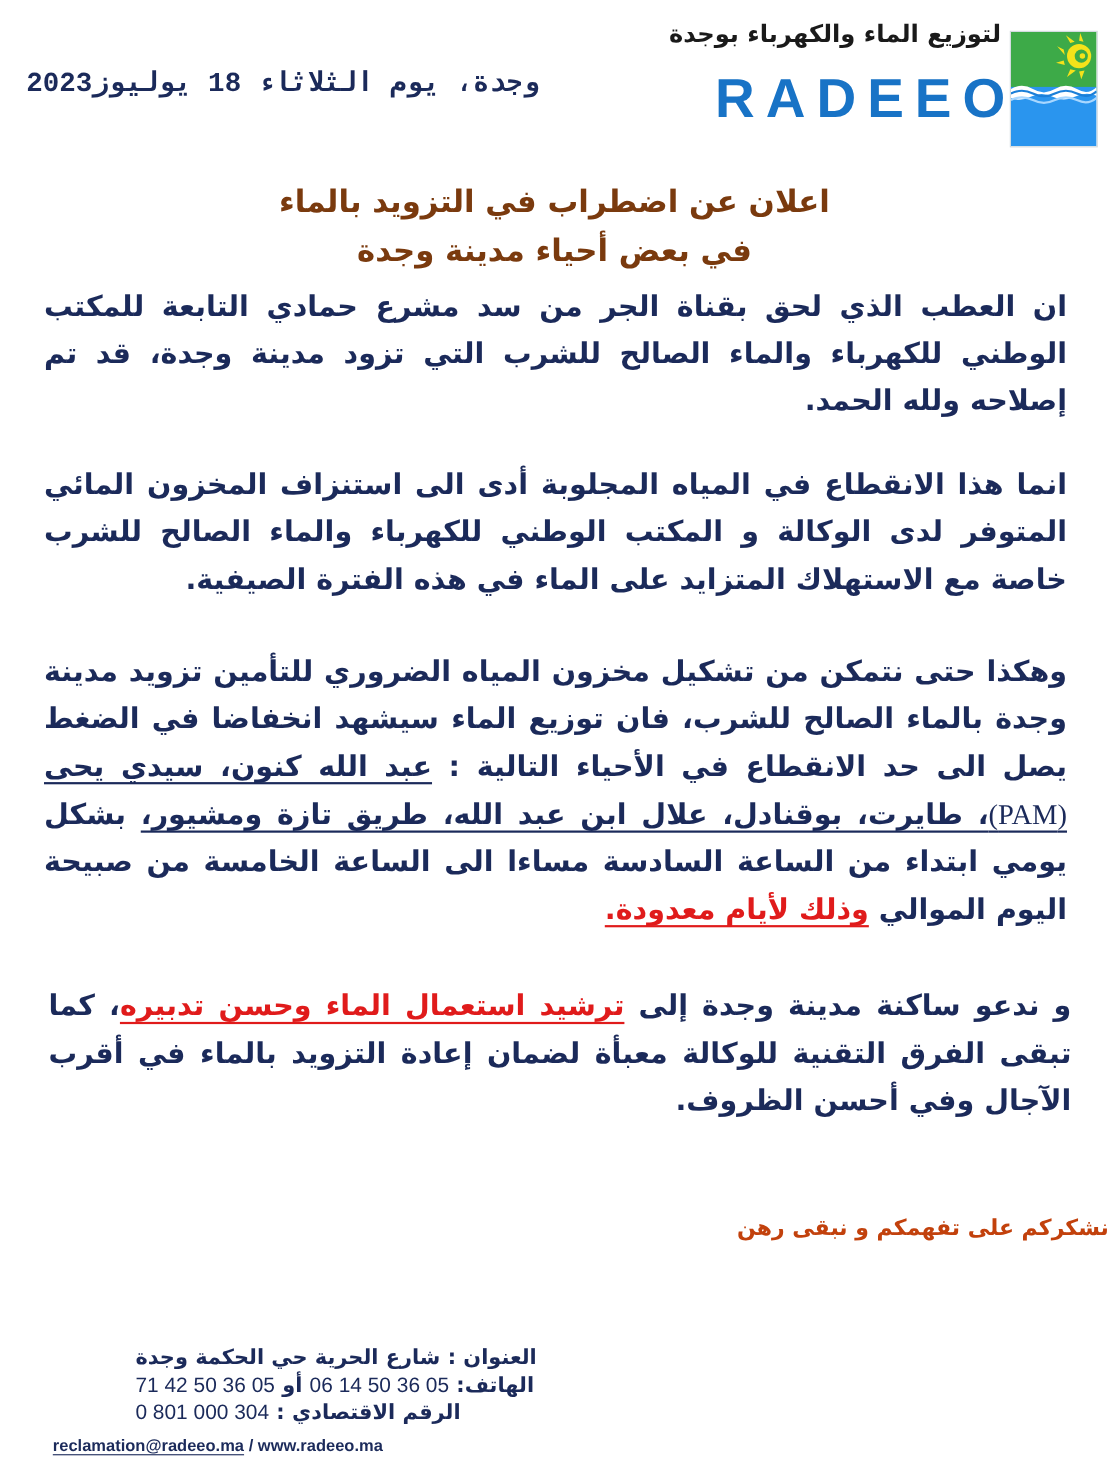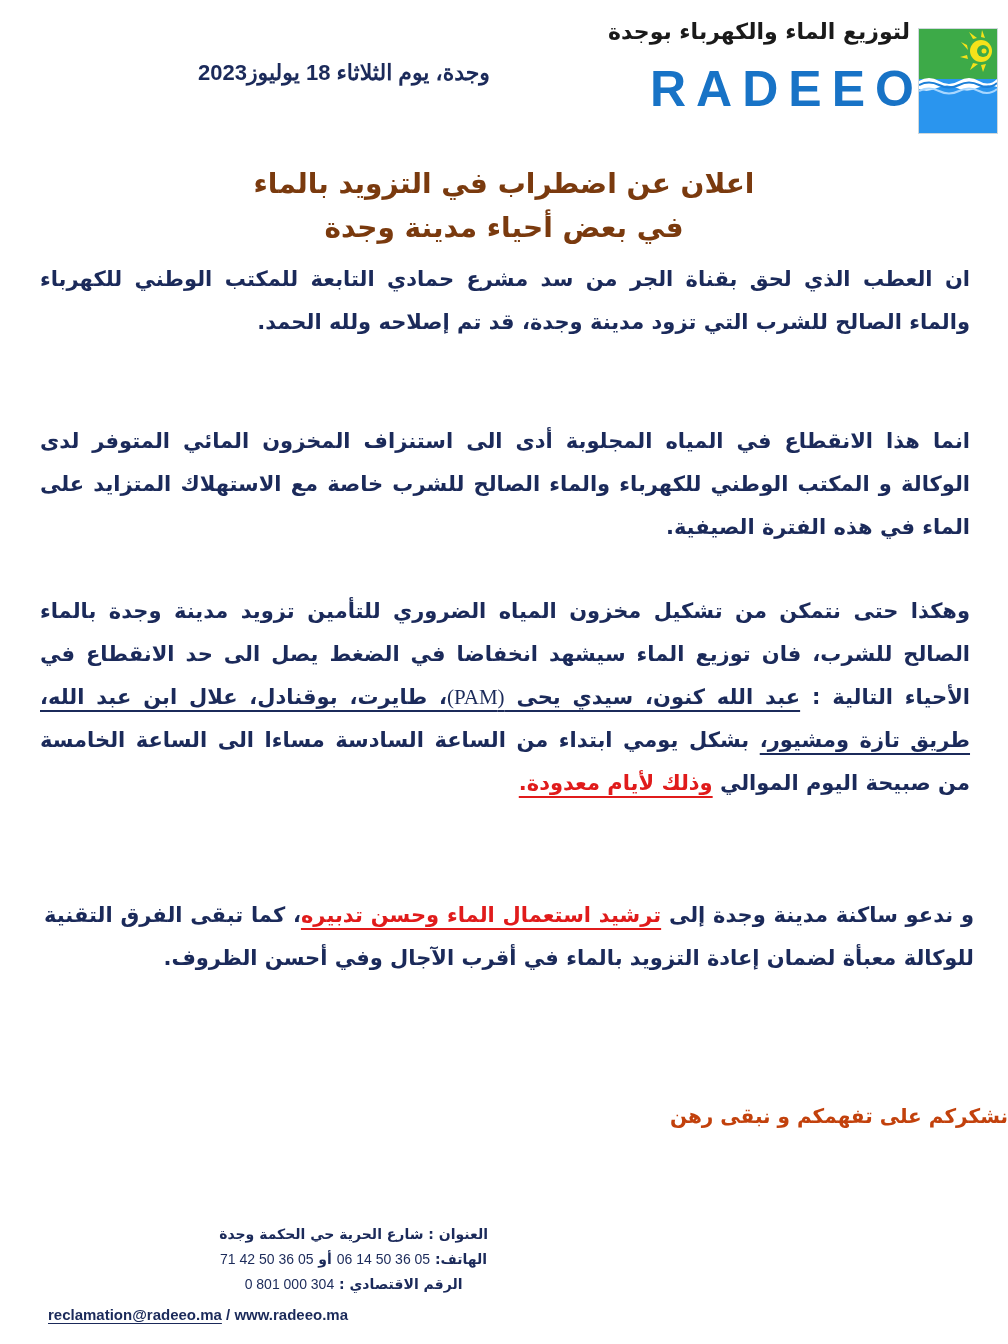--- a/index.html
+++ b/index.html
@@ -2,29 +2,29 @@
 <html><head>
 <meta charset="utf-8">
 <style>
   html, body { margin:0; padding:0; background:#ffffff; }
   body { width:1008px; height:1344px; position:relative; overflow:hidden;
          font-family:"DejaVu Sans", sans-serif; }
   .logo-text { position:absolute; right:98px; top:18px; width:260px; text-align:right; direction:rtl; }
   .logo-line { font-family:"DejaVu Sans", sans-serif; font-size:22px; line-height:28px; color:#1a1a1a; font-weight:bold; white-space:nowrap; }
   .logo-brand { font-family:"Liberation Sans", sans-serif; font-size:50px; font-weight:bold; color:#1873c6; letter-spacing:10px; line-height:50px; direction:ltr; text-align:right; margin-top:18px; }
   .logo-mark { position:absolute; right:10px; top:28px; width:78px; height:104px; overflow:hidden; border:1px solid #cfd8dc; }
-  .date-line { position:absolute; right:518px; top:60px; direction:rtl; font-family:Liberation Sans, sans-serif; font-size:22px; font-weight:bold; color:#1b2a5a; white-space:nowrap; }
+  .date-line { position:absolute; right:518px; top:60px; direction:rtl; font-family:Liberation Mono, monospace; font-size:25px; font-weight:bold; color:#1b2a5a; white-space:nowrap; }
   .title-block { position:absolute; left:0; right:0; top:162px; text-align:center; direction:rtl; color:#7a3a0e; font-weight:bold; font-size:28px; line-height:44px; }
   .para { position:absolute; left:40px; width:930px; direction:rtl; text-align:justify; text-align-last:right;
-          color:#1b2a5a; font-weight:bold; font-size:21px; line-height:43px; }
+          color:#1b2a5a; font-weight:bold; font-size:26px; line-height:43px; }
   .ul-navy { text-decoration:underline; text-decoration-color:#1b2a5a; text-decoration-thickness:2px; text-underline-offset:6px; }
   .red-ul { color:#e01b1b; text-decoration:underline; text-decoration-color:#e01b1b; text-decoration-thickness:2px; text-underline-offset:6px; }
   .pam { font-family:"Liberation Serif", serif; font-weight:normal; }
   .closing { position:absolute; left:0; right:0; top:1094px; text-align:right; direction:rtl; color:#c2410c; font-weight:bold; font-size:20px; line-height:44px; }
-  .footer { position:absolute; right:520px; top:1222px; direction:rtl; text-align:center; color:#1b2a5a; font-size:14px; line-height:25px; white-space:nowrap; }
+  .footer { position:absolute; right:520px; top:1222px; direction:rtl; text-align:left; color:#1b2a5a; font-size:19px; line-height:25px; white-space:nowrap; }
   .footer .lbl { font-weight:bold; }
   .footer .num { font-family:"Liberation Sans", sans-serif; font-weight:normal; }
   .footer-web { position:absolute; left:48px; top:1306px; font-family:"Liberation Sans", sans-serif; font-weight:bold; font-size:15px; color:#1b2a5a; direction:ltr; white-space:nowrap; }
   .footer-web a { color:#1b2a5a; }
   .email { text-decoration:underline; text-underline-offset:3px; }
 </style>
 </head>
 <body>
 
 <div class="logo-text">

